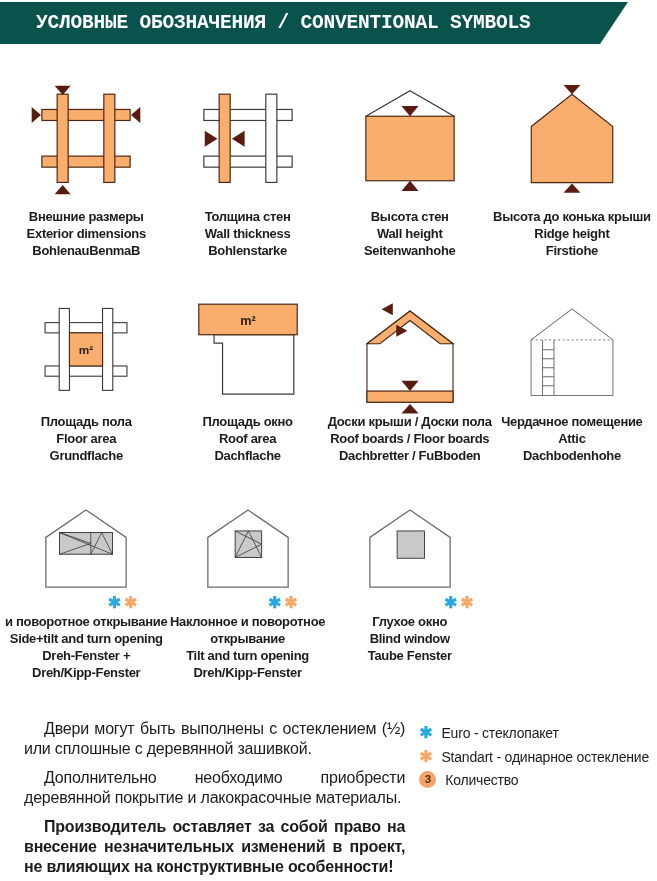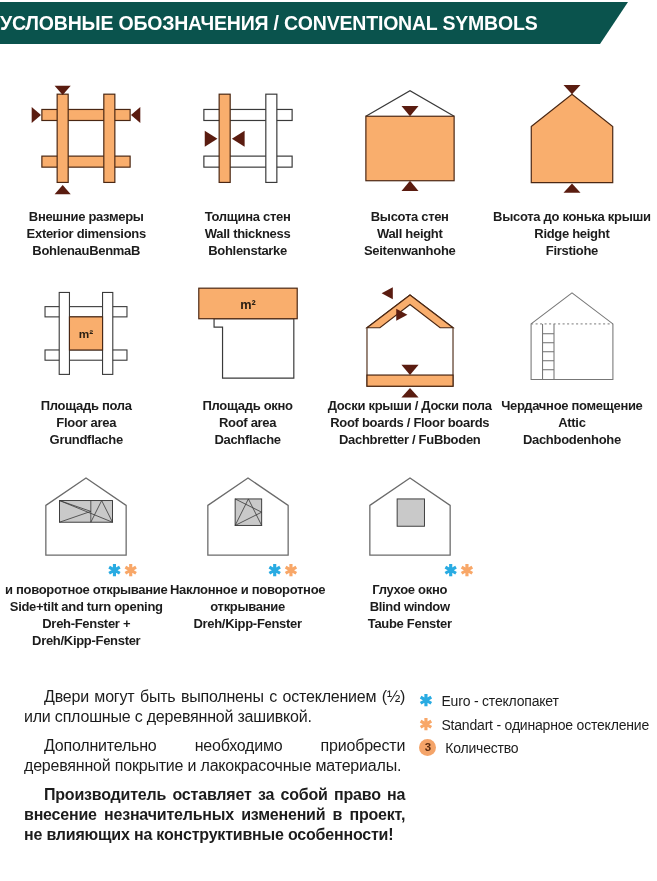--- a/index.html
+++ b/index.html
@@ -1,22 +1,22 @@
 <!DOCTYPE html>
 <html><head>
 <meta charset="utf-8">
 <style>
   html,body{margin:0;padding:0;}
   body{width:657px;height:881px;background:#fff;overflow:hidden;
        font-family:"Liberation Sans",sans-serif;color:#1c1c1c;}
   .banner{margin-top:2px;height:42px;width:628px;background:#0a534d;
           clip-path:polygon(0 0,100% 0,calc(100% - 28px) 100%,0 100%);}
-  .banner span{display:block;line-height:42px;color:#fff;
-          font-size:19.5px;font-weight:700;letter-spacing:-0.2px;white-space:nowrap;}
-  .grid{display:grid;grid-template-columns:repeat(4,1fr);padding:40px 5px 0;row-gap:14px;}
+  .banner span{display:block;line-height:42px;padding-left:36px;color:#fff;
+          font-size:19.5px;font-weight:700;letter-spacing:-0.2px;white-space:nowrap;font-family:Liberation Mono, monospace;}
+  .grid{display:grid;grid-template-columns:repeat(4,1fr);padding:40px 5px 0;row-gap:30px;}
   .cell{display:flex;flex-direction:column;align-items:center;}
   .r1{height:185px}.r2{height:176px}
   .iconbox{display:flex;align-items:flex-start;justify-content:flex-start;}
   .r1 .iconbox{height:118px}
   .r2 .iconbox{height:108px}
   .r3 .iconbox{height:88px}
   .cap{margin-top:6px;text-align:center;}
   .cap-line{font-size:13px;font-weight:700;letter-spacing:-0.3px;line-height:17px;white-space:nowrap;}
   .marks{width:100%;text-align:right;padding-right:30px;box-sizing:border-box;height:18px;line-height:16px;margin-top:2px;}
   .ast{font-size:16px;font-weight:700;}
@@ -234,20 +234,21 @@
           <line class="wl" x1="50" y1="65" x2="66.5" y2="32"></line>
           <line class="wl" x1="83" y1="65" x2="66.5" y2="32"></line>
         </svg>
       </div>
       <div class="marks">
         <span class="ast blue">✱</span><span class="ast orng">✱</span>
       </div>
       <div class="cap" style="margin-top:0">
         <div class="cap-line">Наклонное и поворотное</div>
         <div class="cap-line">открывание</div>
+        <div class="cap-line">Tilt and turn opening</div>
         <div class="cap-line">Dreh/Kipp-Fenster</div>
       </div>
     </div>
 
     <div class="cell r3">
       <div class="iconbox">
         <svg width="106" height="84" viewBox="0 0 132 104">
           <polygon class="houseg2" points="16,40 66,6 116,40 116,102 16,102"></polygon>
           <rect class="win" x="50" y="32" width="34" height="34"></rect>
         </svg>

